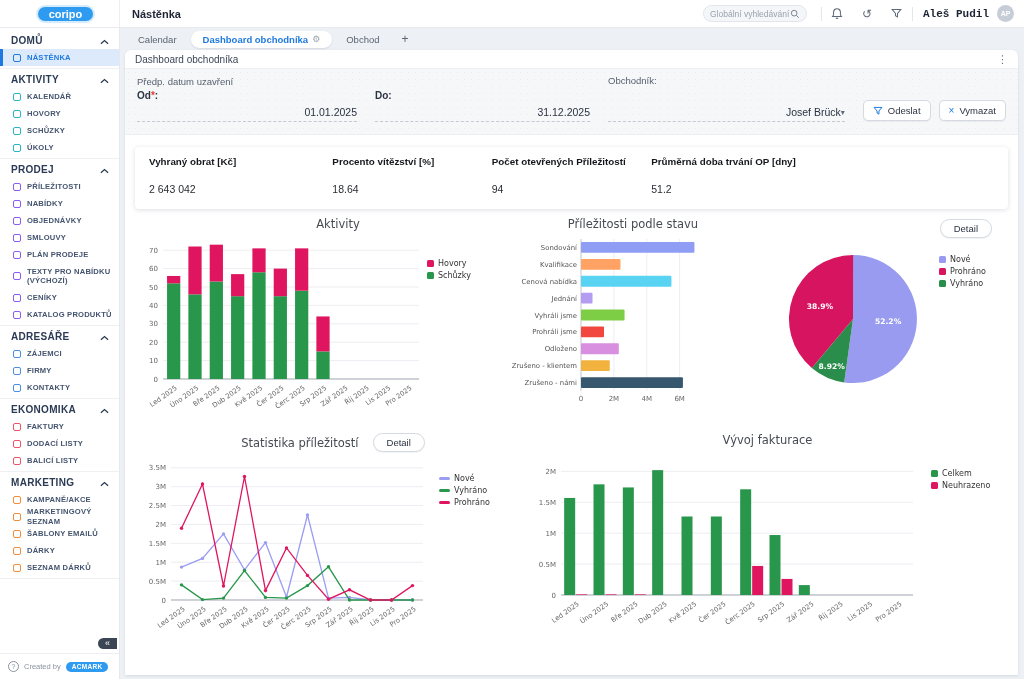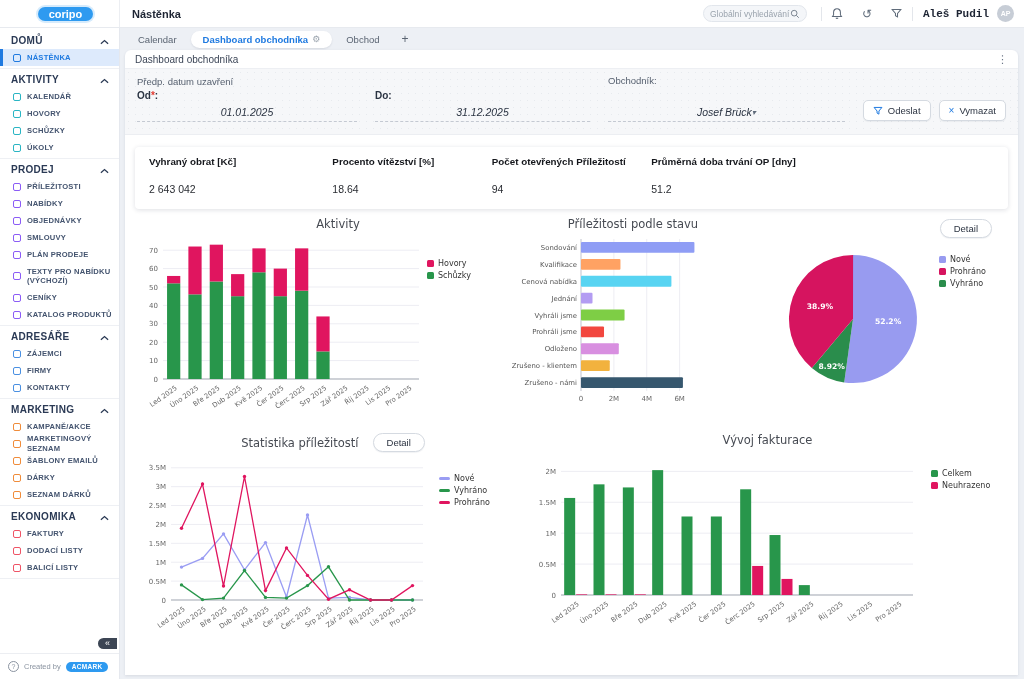--- a/index.html
+++ b/index.html
@@ -53,21 +53,21 @@
   .card-head { min-height:17px; padding:3px 10px 2px; font-size:10px; color:#3c4657; border-bottom:1px solid #edeff3; display:flex; align-items:center; justify-content:space-between; }
   .kebab { color:#6b7687; font-size:11px; cursor:pointer; }
 
   
   .filter { background:#f6f7f9; background-image:radial-gradient(#e7eaee 0.8px, transparent 0.8px); background-size:7px 7px; padding:6px 12px 12px; display:flex; align-items:flex-end; gap:18px; border-bottom:1px solid #eceef2; }
   .fcol { display:flex; flex-direction:column; gap:3px; }
   .fcol.w1 { width:220px; } .fcol.w2 { width:215px; } .fcol.grow { flex:1; }
   .f-group { font-size:9.5px; color:#555f6e; }
   .f-label { font-size:10px; font-weight:bold; color:#2a3342; }
   .f-label .req { color:#e0392f; }
-  .f-value { font-size:10.5px; color:#2a3342; border-bottom:1px dashed #c4c9d2; padding:2px 0 3px; display:flex; justify-content:center; align-items:center;font-style:italic; }
+  .f-value { font-size:10.5px; color:#2a3342; border-bottom:1px dashed #c4c9d2; padding:2px 0 3px; display:flex; justify-content:flex-end; align-items:center; }
   .f-caret { color:#5f6b7a; font-size:8px; }
   .fbtns { display:flex; gap:8px; padding-bottom:1px; }
   .btn { height:21px; background:#fff; border:1px solid #d5dae1; border-radius:5px; font-size:9.5px; color:#2c3442; display:flex; align-items:center; gap:5px; padding:0 9px; cursor:pointer; box-shadow:0 1px 1px rgba(20,30,60,.05); white-space:nowrap; }
   .btn .bic { color:#1f7ae0; font-size:10px; display:flex; }
 
   
   .kpi-card { margin:12px 10px 4px; background:#fff; border-radius:4px; box-shadow:0 1px 5px rgba(20,30,60,.14); padding:9px 14px 14px; display:grid; grid-template-columns:1.15fr 1fr 1fr 1.05fr 1.1fr; }
   .kpi .kl { font-size:9.8px; font-weight:bold; color:#15171c; }
   .kpi .kv { font-size:10.5px; color:#2a2d33; margin-top:16px; }
 
@@ -212,20 +212,40 @@
             <span class="s-icon" style="color: rgb(74, 144, 226);"></span>
             <span class="lab">FIRMY</span>
           </div>
           <div class="s-item">
             <span class="s-icon" style="color: rgb(74, 144, 226);"></span>
             <span class="lab">KONTAKTY</span>
           </div>
         </div>
         <div class="sec">
           <div class="sec-head">
+            <span class="sec-label">EKONOMIKA</span>
+            <span><svg width="9" height="6" viewBox="0 0 10 6">
+                <path d="M1 5l4-3.6L9 5" fill="none" stroke="#2b3a55" stroke-width="1.4"></path>
+              </svg></span>
+          </div>
+          <div class="s-item">
+            <span class="s-icon" style="color: rgb(239, 84, 102);"></span>
+            <span class="lab">FAKTURY</span>
+          </div>
+          <div class="s-item">
+            <span class="s-icon" style="color: rgb(239, 84, 102);"></span>
+            <span class="lab">DODACÍ LISTY</span>
+          </div>
+          <div class="s-item">
+            <span class="s-icon" style="color: rgb(239, 84, 102);"></span>
+            <span class="lab">BALICÍ LISTY</span>
+          </div>
+        </div>
+        <div class="sec">
+          <div class="sec-head">
             <span class="sec-label">MARKETING</span>
             <span><svg width="9" height="6" viewBox="0 0 10 6">
                 <path d="M1 5l4-3.6L9 5" fill="none" stroke="#2b3a55" stroke-width="1.4"></path>
               </svg></span>
           </div>
           <div class="s-item">
             <span class="s-icon" style="color: rgb(240, 140, 58);"></span>
             <span class="lab">KAMPANĚ/AKCE</span>
           </div>
           <div class="s-item">
@@ -236,40 +256,20 @@
             <span class="s-icon" style="color: rgb(240, 140, 58);"></span>
             <span class="lab">ŠABLONY EMAILŮ</span>
           </div>
           <div class="s-item">
             <span class="s-icon" style="color: rgb(240, 140, 58);"></span>
             <span class="lab">DÁRKY</span>
           </div>
           <div class="s-item">
             <span class="s-icon" style="color: rgb(240, 140, 58);"></span>
             <span class="lab">SEZNAM DÁRKŮ</span>
-          </div>
-        </div>
-        <div class="sec">
-          <div class="sec-head">
-            <span class="sec-label">EKONOMIKA</span>
-            <span><svg width="9" height="6" viewBox="0 0 10 6">
-                <path d="M1 5l4-3.6L9 5" fill="none" stroke="#2b3a55" stroke-width="1.4"></path>
-              </svg></span>
-          </div>
-          <div class="s-item">
-            <span class="s-icon" style="color: rgb(239, 84, 102);"></span>
-            <span class="lab">FAKTURY</span>
-          </div>
-          <div class="s-item">
-            <span class="s-icon" style="color: rgb(239, 84, 102);"></span>
-            <span class="lab">DODACÍ LISTY</span>
-          </div>
-          <div class="s-item">
-            <span class="s-icon" style="color: rgb(239, 84, 102);"></span>
-            <span class="lab">BALICÍ LISTY</span>
           </div>
         </div>
       </div>
     <span class="collapse-pill">«</span>
     <div class="side-foot">
       <span class="q-icon">?</span>
       <span class="created">Created by</span>
       <span class="brand">ACMARK</span>
     </div>
   </div>

